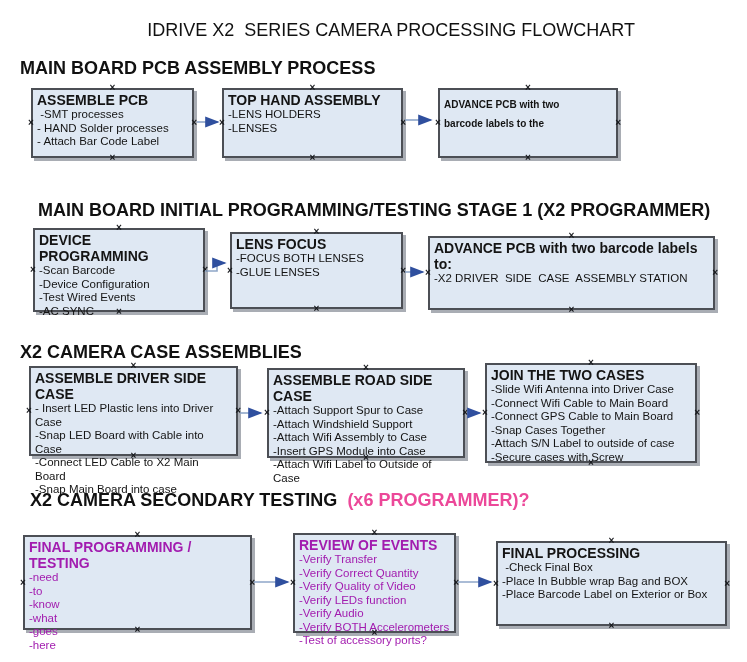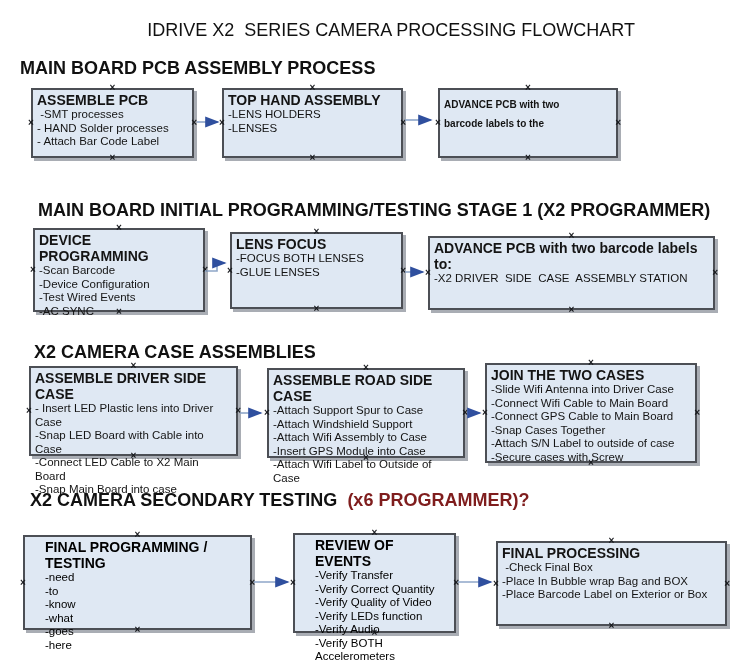--- a/index.html
+++ b/index.html
@@ -3,32 +3,32 @@
 <meta charset="utf-8">
 <style>
   html,body{margin:0;padding:0;background:#ffffff;}
   body{font-family:"Liberation Sans","DejaVu Sans",sans-serif;}
   .canvas{position:relative;width:747px;height:662px;background:#fff;overflow:hidden;}
 
   .doc-title{position:absolute;top:20px;left:0;width:635px;text-align:right;
     font-size:18px;font-weight:normal;color:#111;white-space:pre;}
 
   .sec-header{position:absolute;font-weight:bold;font-size:18px;color:#111;white-space:pre;}
-  .sec-header .red-part{color:#7f1d1d;}
+  .sec-header .red-part{color:#ec4899;}
   #h1{left:20px;top:58px;}
   #h2{left:22px;top:200px;margin-left:16px;}
-  #h3{left:34px;top:342px;}
+  #h3{left:20px;top:342px;}
   #h4{left:30px;top:490px;}
 
   .box{position:absolute;background:#dfe8f3;border:2px solid #4c4f55;
     box-shadow:3px 3px 0 #a9adb4;box-sizing:border-box;padding:2px 4px;
     font-size:11.5px;line-height:13.5px;color:#141414;}
   .box-title{font-weight:bold;font-size:14px;line-height:16px;white-space:pre-wrap;}
   .item{white-space:pre-wrap;}
-  .red-box .box-title,.red-box .item{color:#000000;margin-left:16px;}
+  .red-box .box-title,.red-box .item{color:#a21caf;}
   .bold-items .item{font-weight:bold;font-size:10px;line-height:19px;}
 
   #r1b1{left:31px;top:88px;width:163px;height:70px;}
   #r1b2{left:222px;top:88px;width:181px;height:70px;}
   #r1b3{left:438px;top:88px;width:180px;height:70px;padding-top:5px;}
   #r2b1{left:33px;top:228px;width:172px;height:84px;}
   #r2b2{left:230px;top:232px;width:173px;height:77px;}
   #r2b3{left:428px;top:236px;width:287px;height:74px;}
   #r3b1{left:29px;top:366px;width:209px;height:90px;}
   #r3b2{left:267px;top:368px;width:198px;height:90px;}

